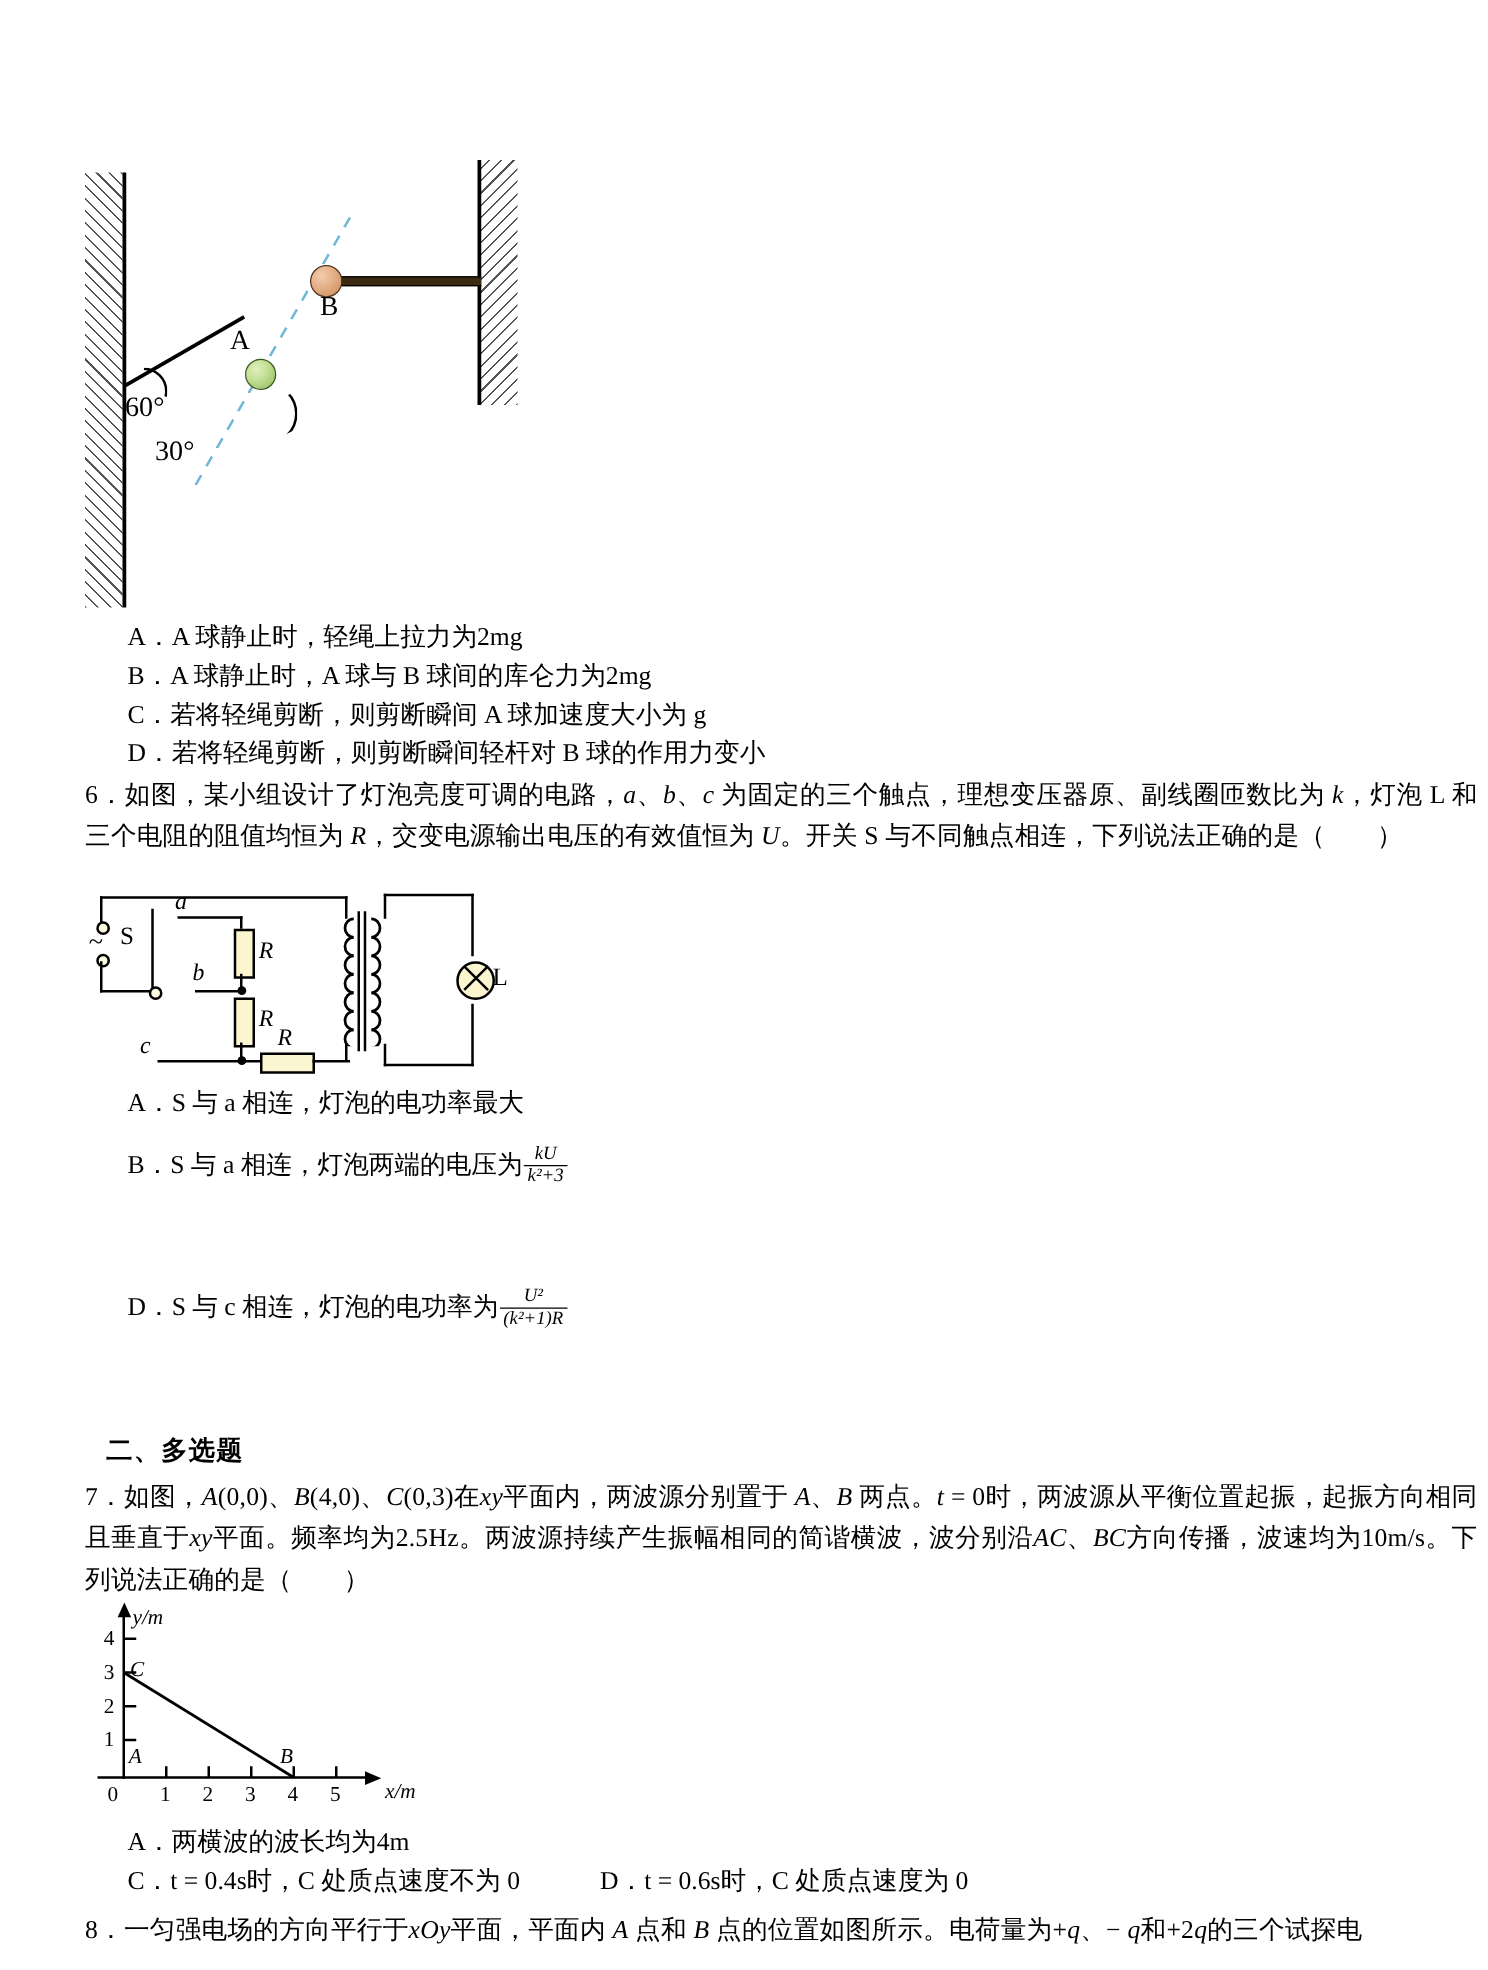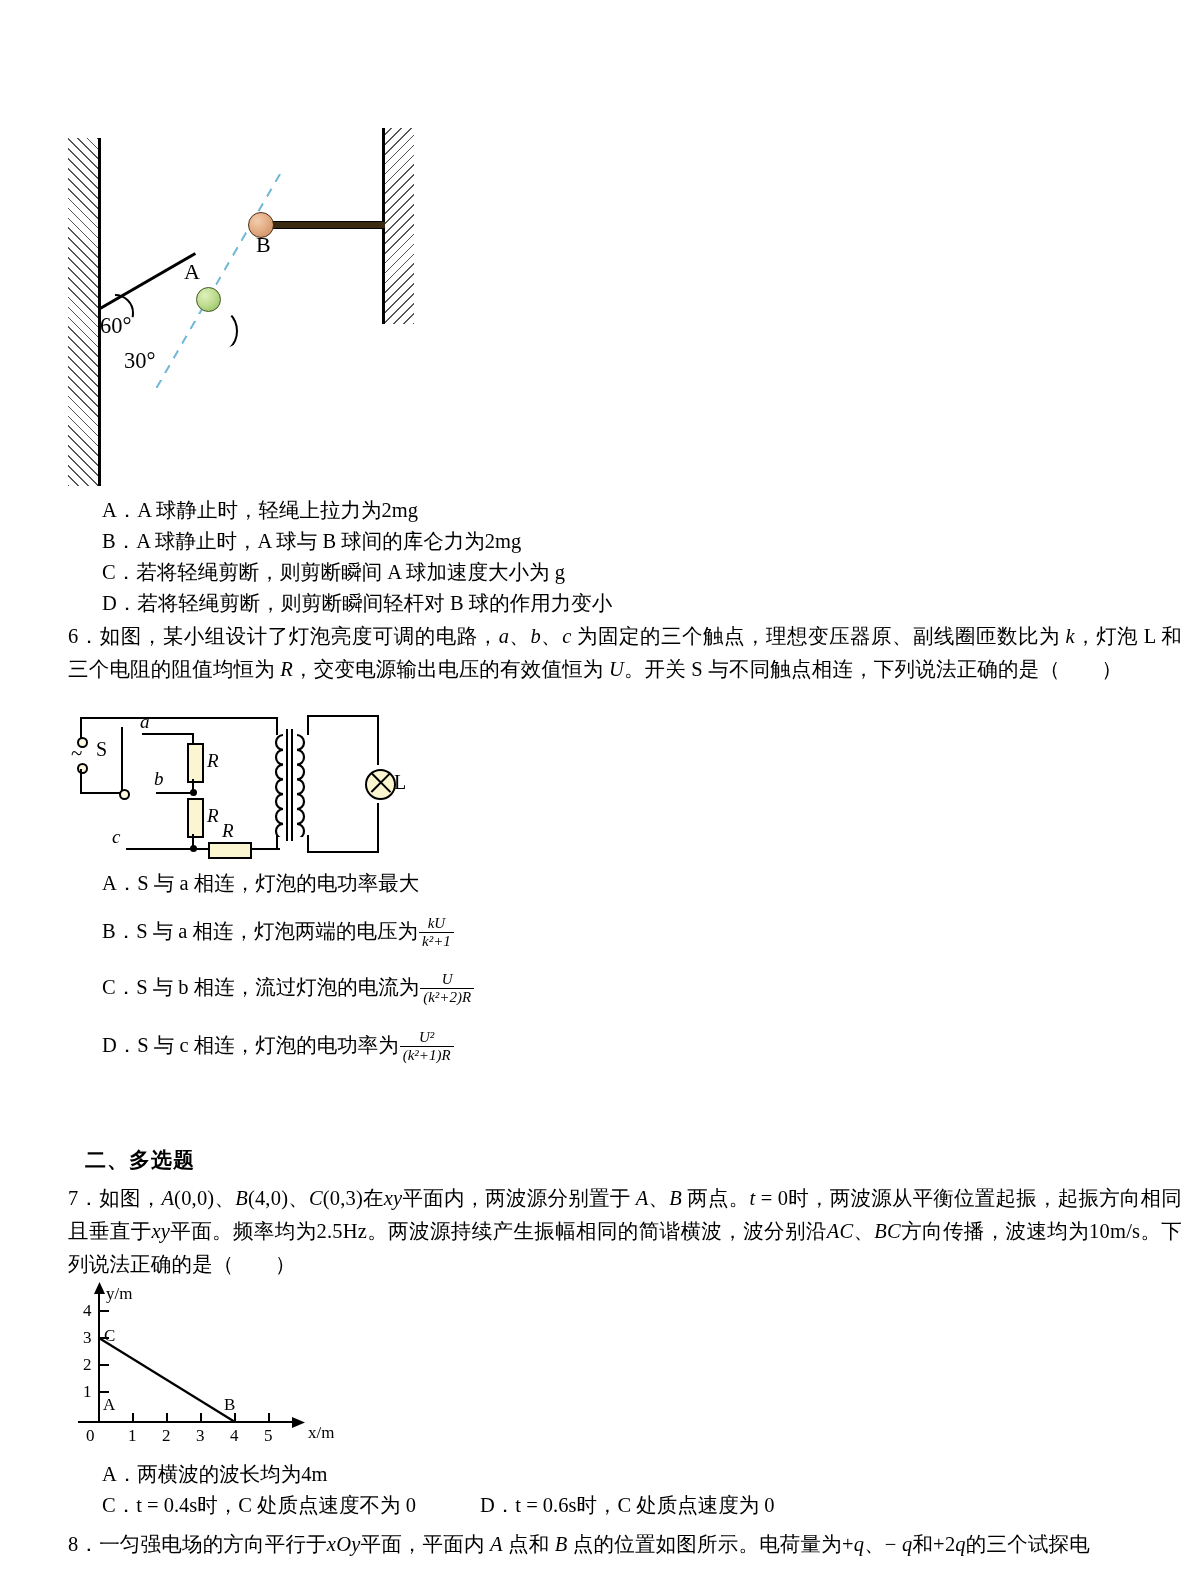--- a/index.html
+++ b/index.html
@@ -150,21 +150,21 @@
   .lamp::before { transform: translateX(-50%) rotate(45deg); }
   .lamp::after  { transform: translateX(-50%) rotate(-45deg); }
   .cl { position: absolute; font-size: 19px; font-style: italic; }
   .cl.up { font-style: normal; }
 
   
   .fig3 { position: absolute; left: 70px; top: 1282px; width: 280px; height: 165px; }
   .ax { position: absolute; background: #000; }
   .tick { position: absolute; background: #000; }
   .gl { position: absolute; font-size: 17px; font-family: "Liberation Serif", serif; }
-  .gl.it { }
+  .gl.it { font-style: italic; }
 </style>
 </head>
 <body>
 
 <div class="page">
 
 
   <div class="fig1">
     <div class="wallL-hatch"></div>
     <div class="wallL-line"></div>
@@ -255,30 +255,24 @@
     <div class="w vw" style="left:307px; top:98px; height:50px;"></div>
     <div class="lamp" style="left:295px; top:64px;"></div>
     <div class="cl up" style="left:324px; top:66px; font-size:20px;">L</div>
   </div>
 
   <div class="opt" style="left:102px; top:868px;">A．S 与 a 相连，灯泡的电功率最大</div>
 
   <div class="opt" style="left:102px; top:916px;">
     <span>B．S 与 a 相连，灯泡两端的电压为</span><span class="frac">
         <span class="num">kU</span>
-        <span class="den">k²+1</span>
+        <span class="den">k²+3</span>
       </span>
   </div>
 
-  <div class="opt" style="left:102px; top:972px;">
-    <span>C．S 与 b 相连，流过灯泡的电流为</span><span class="frac">
-        <span class="num">U</span>
-        <span class="den">(k²+2)R</span>
-      </span>
-  </div>
 
   <div class="opt" style="left:102px; top:1030px;">
     <span>D．S 与 c 相连，灯泡的电功率为</span><span class="frac">
         <span class="num">U²</span>
         <span class="den">(k²+1)R</span>
       </span>
   </div>
 
   <div class="sec-head" style="left:68px; top:1146px;margin-left:17px;">二、多选题</div>
 

